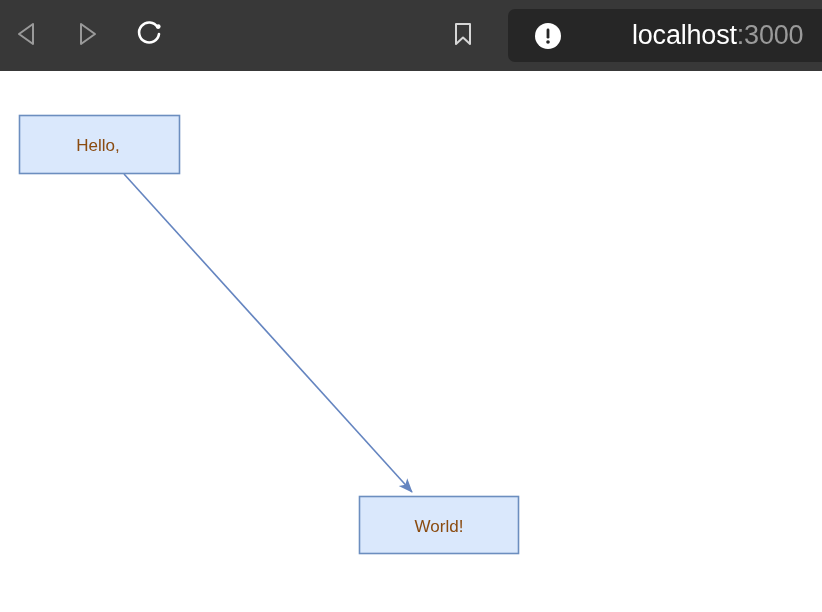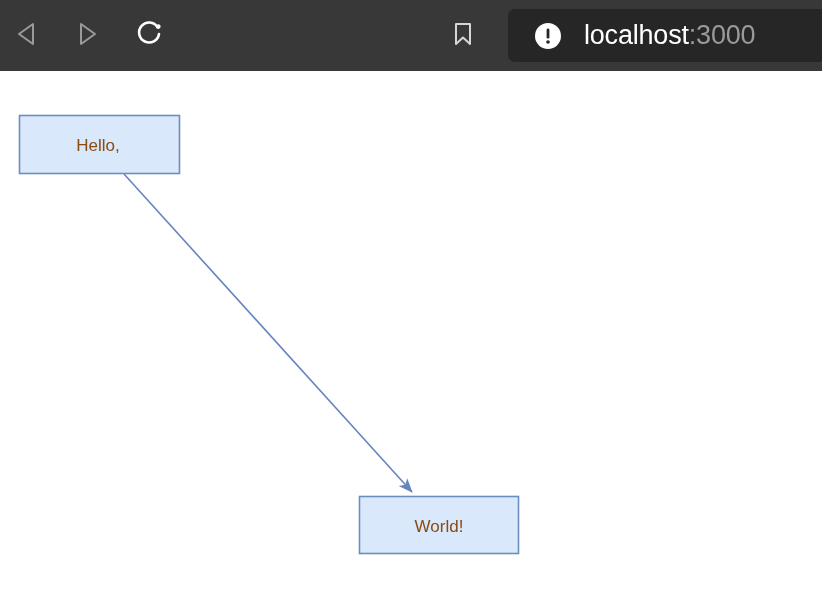--- a/index.html
+++ b/index.html
@@ -55,20 +55,21 @@
     left: 508px;
     top: 9px;
     width: 314px;
     height: 53px;
     background: #262626;
     border-radius: 7px 0 0 7px;
     display: flex;
     align-items: center;
     box-sizing: border-box;
     padding-left: 26px;
+    gap: 48px;
   }
   #url-bar .site-info-icon {
     width: 28px;
     height: 28px;
     flex: 0 0 28px;
     display: block;
   }
   #url-text {
     margin-left: 22px;
     font-size: 27px;

